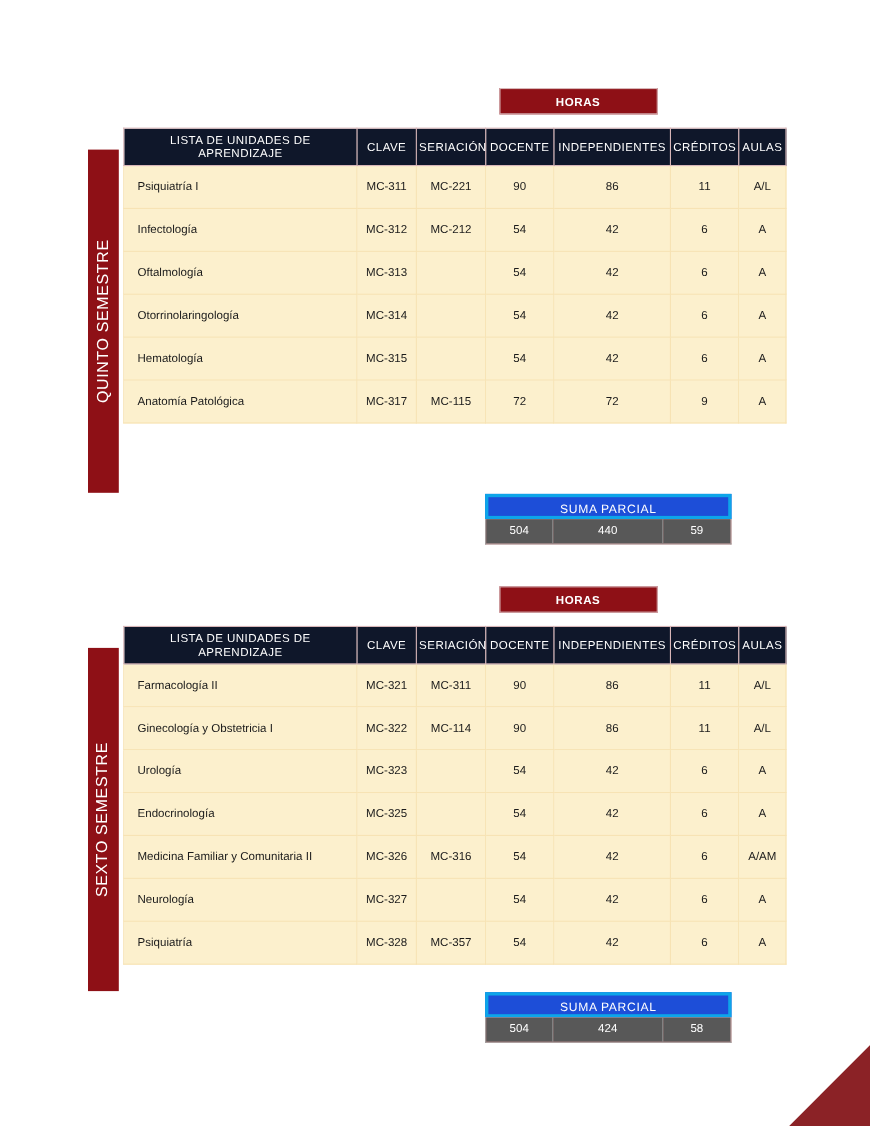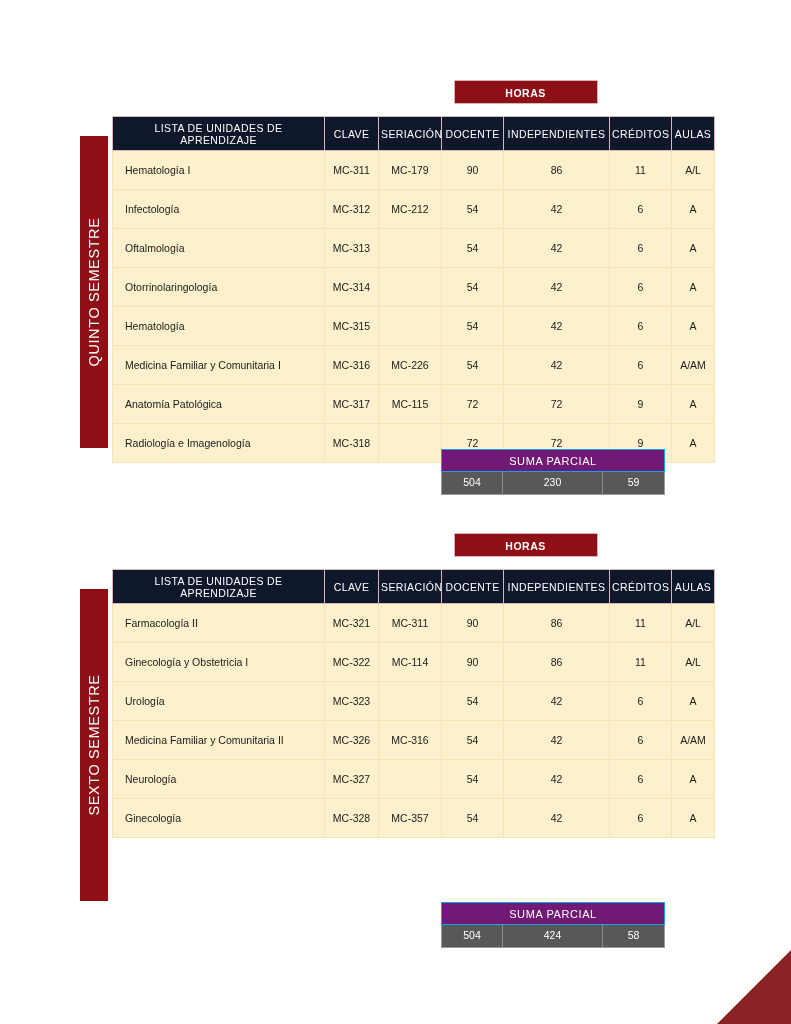--- a/index.html
+++ b/index.html
@@ -135,28 +135,28 @@
   }
   .tbl tbody tr:last-child td { border-bottom: 1px solid #f7e3b4; }
 
   
   .suma {
     position: absolute;
     left: 441px;
     width: 224px;
   }
   .suma-title {
-    background: #701a75;
+    background: #1d4ed8;
     color: #ffffff;
     font-size: 11px;
     letter-spacing: 0.6px;
     text-align: center;
     height: 23px;
     line-height: 23px;
-    border: 1px solid #0ea5e9;
+    border: 3px solid #0ea5e9;
     box-sizing: border-box;
   }
   .suma-vals {
     display: flex;
     height: 23px;
     border: 1px solid #9b9b9b;
     border-top: 0;
     box-sizing: border-box;
     background: #fca5a5;
   }
@@ -207,23 +207,23 @@
           <th>CLAVE</th>
           <th>SERIACIÓN</th>
           <th>DOCENTE</th>
           <th>INDEPENDIENTES</th>
           <th>CRÉDITOS</th>
           <th>AULAS</th>
         </tr>
       </thead>
       <tbody>
           <tr>
-            <td class="name-cell">Hematología I</td>
+            <td class="name-cell">Psiquiatría I</td>
             <td>MC-311</td>
-            <td>MC-179</td>
+            <td>MC-221</td>
             <td>90</td>
             <td>86</td>
             <td>11</td>
             <td>A/L</td>
           </tr>
           <tr>
             <td class="name-cell">Infectología</td>
             <td>MC-312</td>
             <td>MC-212</td>
             <td>54</td>
@@ -250,56 +250,38 @@
             <td>A</td>
           </tr>
           <tr>
             <td class="name-cell">Hematología</td>
             <td>MC-315</td>
             <td></td>
             <td>54</td>
             <td>42</td>
             <td>6</td>
             <td>A</td>
-          </tr>
-          <tr>
-            <td class="name-cell">Medicina Familiar y Comunitaria I</td>
-            <td>MC-316</td>
-            <td>MC-226</td>
-            <td>54</td>
-            <td>42</td>
-            <td>6</td>
-            <td>A/AM</td>
           </tr>
           <tr>
             <td class="name-cell">Anatomía Patológica</td>
             <td>MC-317</td>
             <td>MC-115</td>
             <td>72</td>
             <td>72</td>
             <td>9</td>
             <td>A</td>
           </tr>
-          <tr>
-            <td class="name-cell">Radiología e Imagenología</td>
-            <td>MC-318</td>
-            <td></td>
-            <td>72</td>
-            <td>72</td>
-            <td>9</td>
-            <td>A</td>
-          </tr>
         </tbody>
     </table>
 
     <div class="suma" style="top:381px;">
       <div class="suma-title">SUMA PARCIAL</div>
       <div class="suma-vals">
         <div class="sv w-doc">504</div>
-        <div class="sv w-ind">230</div>
+        <div class="sv w-ind">440</div>
         <div class="sv w-cred">59</div>
       </div>
     </div>
   </div>
 
   <div class="spine" style="top:589px;height:312px;">
     <span class="spine-label">SEXTO SEMESTRE</span>
   </div>
 
   <div class="semester-block second">
@@ -353,39 +335,48 @@
           <tr>
             <td class="name-cell">Urología</td>
             <td>MC-323</td>
             <td></td>
             <td>54</td>
             <td>42</td>
             <td>6</td>
             <td>A</td>
           </tr>
           <tr>
+            <td class="name-cell">Endocrinología</td>
+            <td>MC-325</td>
+            <td></td>
+            <td>54</td>
+            <td>42</td>
+            <td>6</td>
+            <td>A</td>
+          </tr>
+          <tr>
             <td class="name-cell">Medicina Familiar y Comunitaria II</td>
             <td>MC-326</td>
             <td>MC-316</td>
             <td>54</td>
             <td>42</td>
             <td>6</td>
             <td>A/AM</td>
           </tr>
           <tr>
             <td class="name-cell">Neurología</td>
             <td>MC-327</td>
             <td></td>
             <td>54</td>
             <td>42</td>
             <td>6</td>
             <td>A</td>
           </tr>
           <tr>
-            <td class="name-cell">Ginecología</td>
+            <td class="name-cell">Psiquiatría</td>
             <td>MC-328</td>
             <td>MC-357</td>
             <td>54</td>
             <td>42</td>
             <td>6</td>
             <td>A</td>
           </tr>
         </tbody>
     </table>
 

